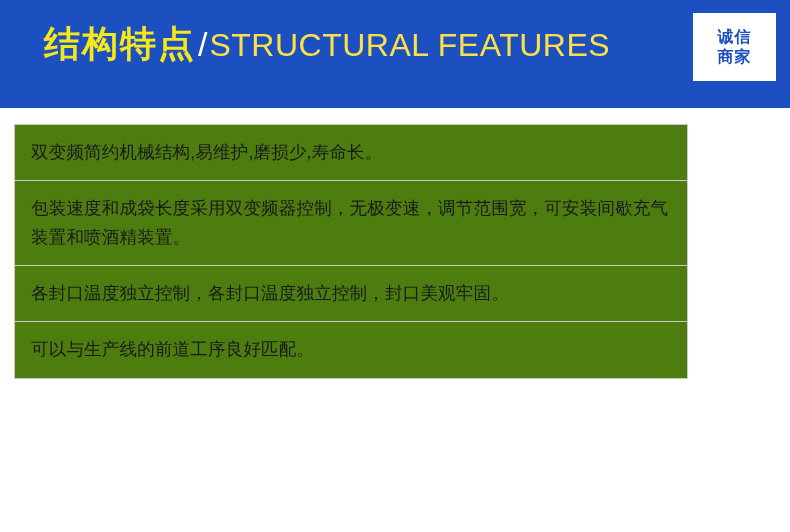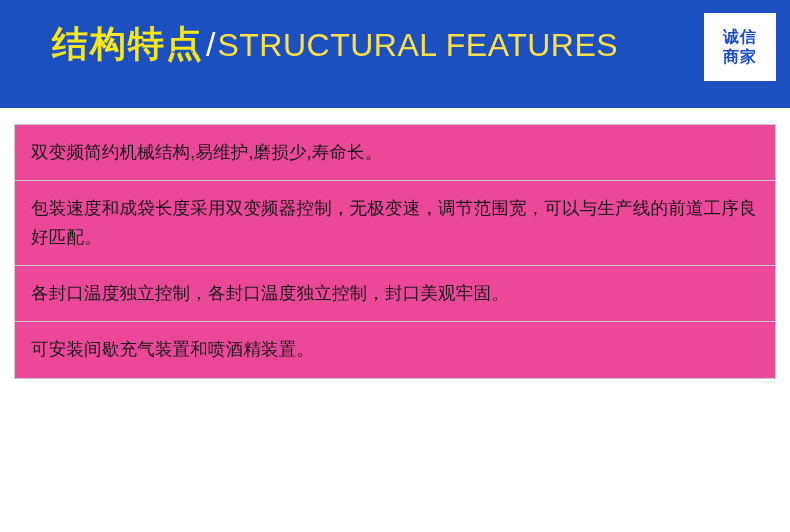--- a/index.html
+++ b/index.html
@@ -33,64 +33,63 @@
     display: flex;
     align-items: baseline;
     white-space: nowrap;
   }
   .title-cn {
     color: #f5e71a;
     font-size: 36px;
     font-weight: bold;
     letter-spacing: 2px;
     line-height: 1;
-    margin-left: 8px;
   }
   .title-slash {
     color: #ffffff;
     font-size: 34px;
     font-weight: 300;
     margin: 0 2px 0 2px;
     line-height: 1;
   }
   .title-en {
     color: #fde047;
     font-size: 32px;
     font-weight: 400;
     letter-spacing: 0.5px;
     line-height: 1;
   }
   .badge {
     position: absolute;
     right: 14px;
     top: 13px;
-    width: 72px;
+    width: 83px;
     height: 68px;
     background: #ffffff;
     display: flex;
     flex-direction: column;
     align-items: center;
     justify-content: center;
     line-height: 1.25;
   }
   .badge-line {
     color: #1c4fc0;
     font-size: 16px;
     font-weight: bold;
     letter-spacing: 1px;
   }
   .features {
     position: absolute;
     left: 14px;
     top: 124px;
-    width: 762px;
+    width: 674px;
     border: 1px solid #c9c9c9;
     border-bottom: none;
     box-sizing: border-box;
-    background: #ec4899;
+    background: #4d7c0f;
   }
   .feature-row {
     border-bottom: 1px solid #c9c9c9;
     box-sizing: border-box;
     padding: 13px 16px 14px 16px;
     color: #1a1a1a;
     font-size: 17.5px;
     line-height: 1.62;
     letter-spacing: 0.2px;
   }
@@ -107,18 +106,18 @@
       <span class="title-en">STRUCTURAL FEATURES</span>
     </div>
     <div class="badge">
       <span class="badge-line">诚信</span>
       <span class="badge-line">商家</span>
     </div>
   </div>
 
   <div class="features">
     <div class="feature-row">双变频简约机械结构,易维护,磨损少,寿命长。</div>
-    <div class="feature-row">包装速度和成袋长度采用双变频器控制，无极变速，调节范围宽，可以与生产线的前道工序良好匹配。</div>
+    <div class="feature-row">包装速度和成袋长度采用双变频器控制，无极变速，调节范围宽，可安装间歇充气装置和喷酒精装置。</div>
     <div class="feature-row">各封口温度独立控制，各封口温度独立控制，封口美观牢固。</div>
-    <div class="feature-row">可安装间歇充气装置和喷酒精装置。</div>
+    <div class="feature-row">可以与生产线的前道工序良好匹配。</div>
   </div>
 
 </div>
 
 </body></html>

